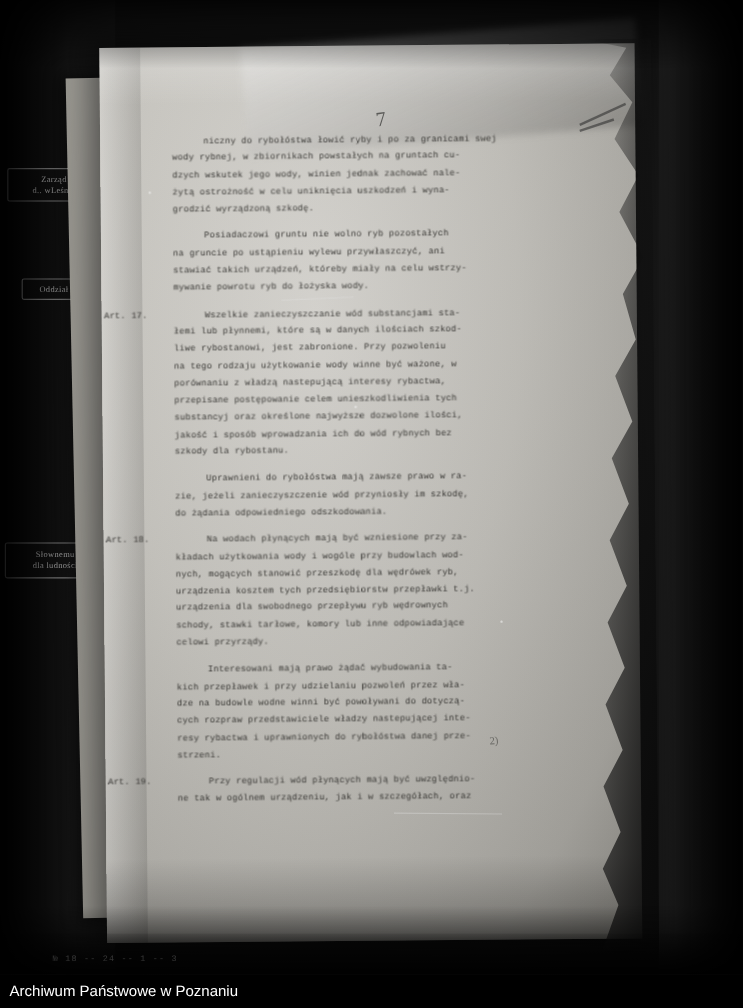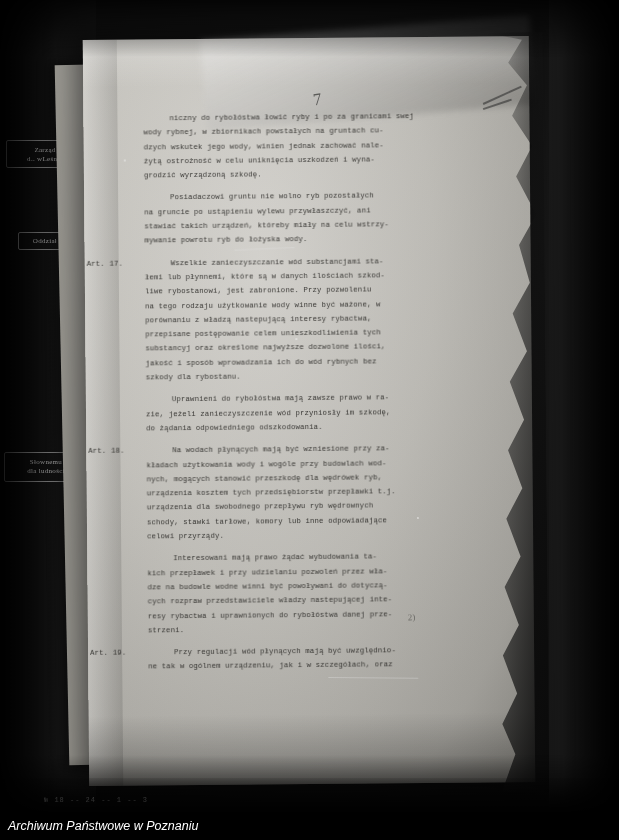--- a/index.html
+++ b/index.html
@@ -251,21 +251,20 @@
     width: 619px;
     height: 28px;
     background: #000;
     color: #fff;
     display: flex;
     align-items: center;
     padding-left: 8px;
     box-sizing: border-box;
     font-size: 12.5px;
     font-family: "Liberation Sans", sans-serif;
-    font-style: italic;
   }
 </style>
 </head>
 <body>
 
 <div id="viewer">
 
   <div id="plate">
 
     <div class="edge-strip left">

